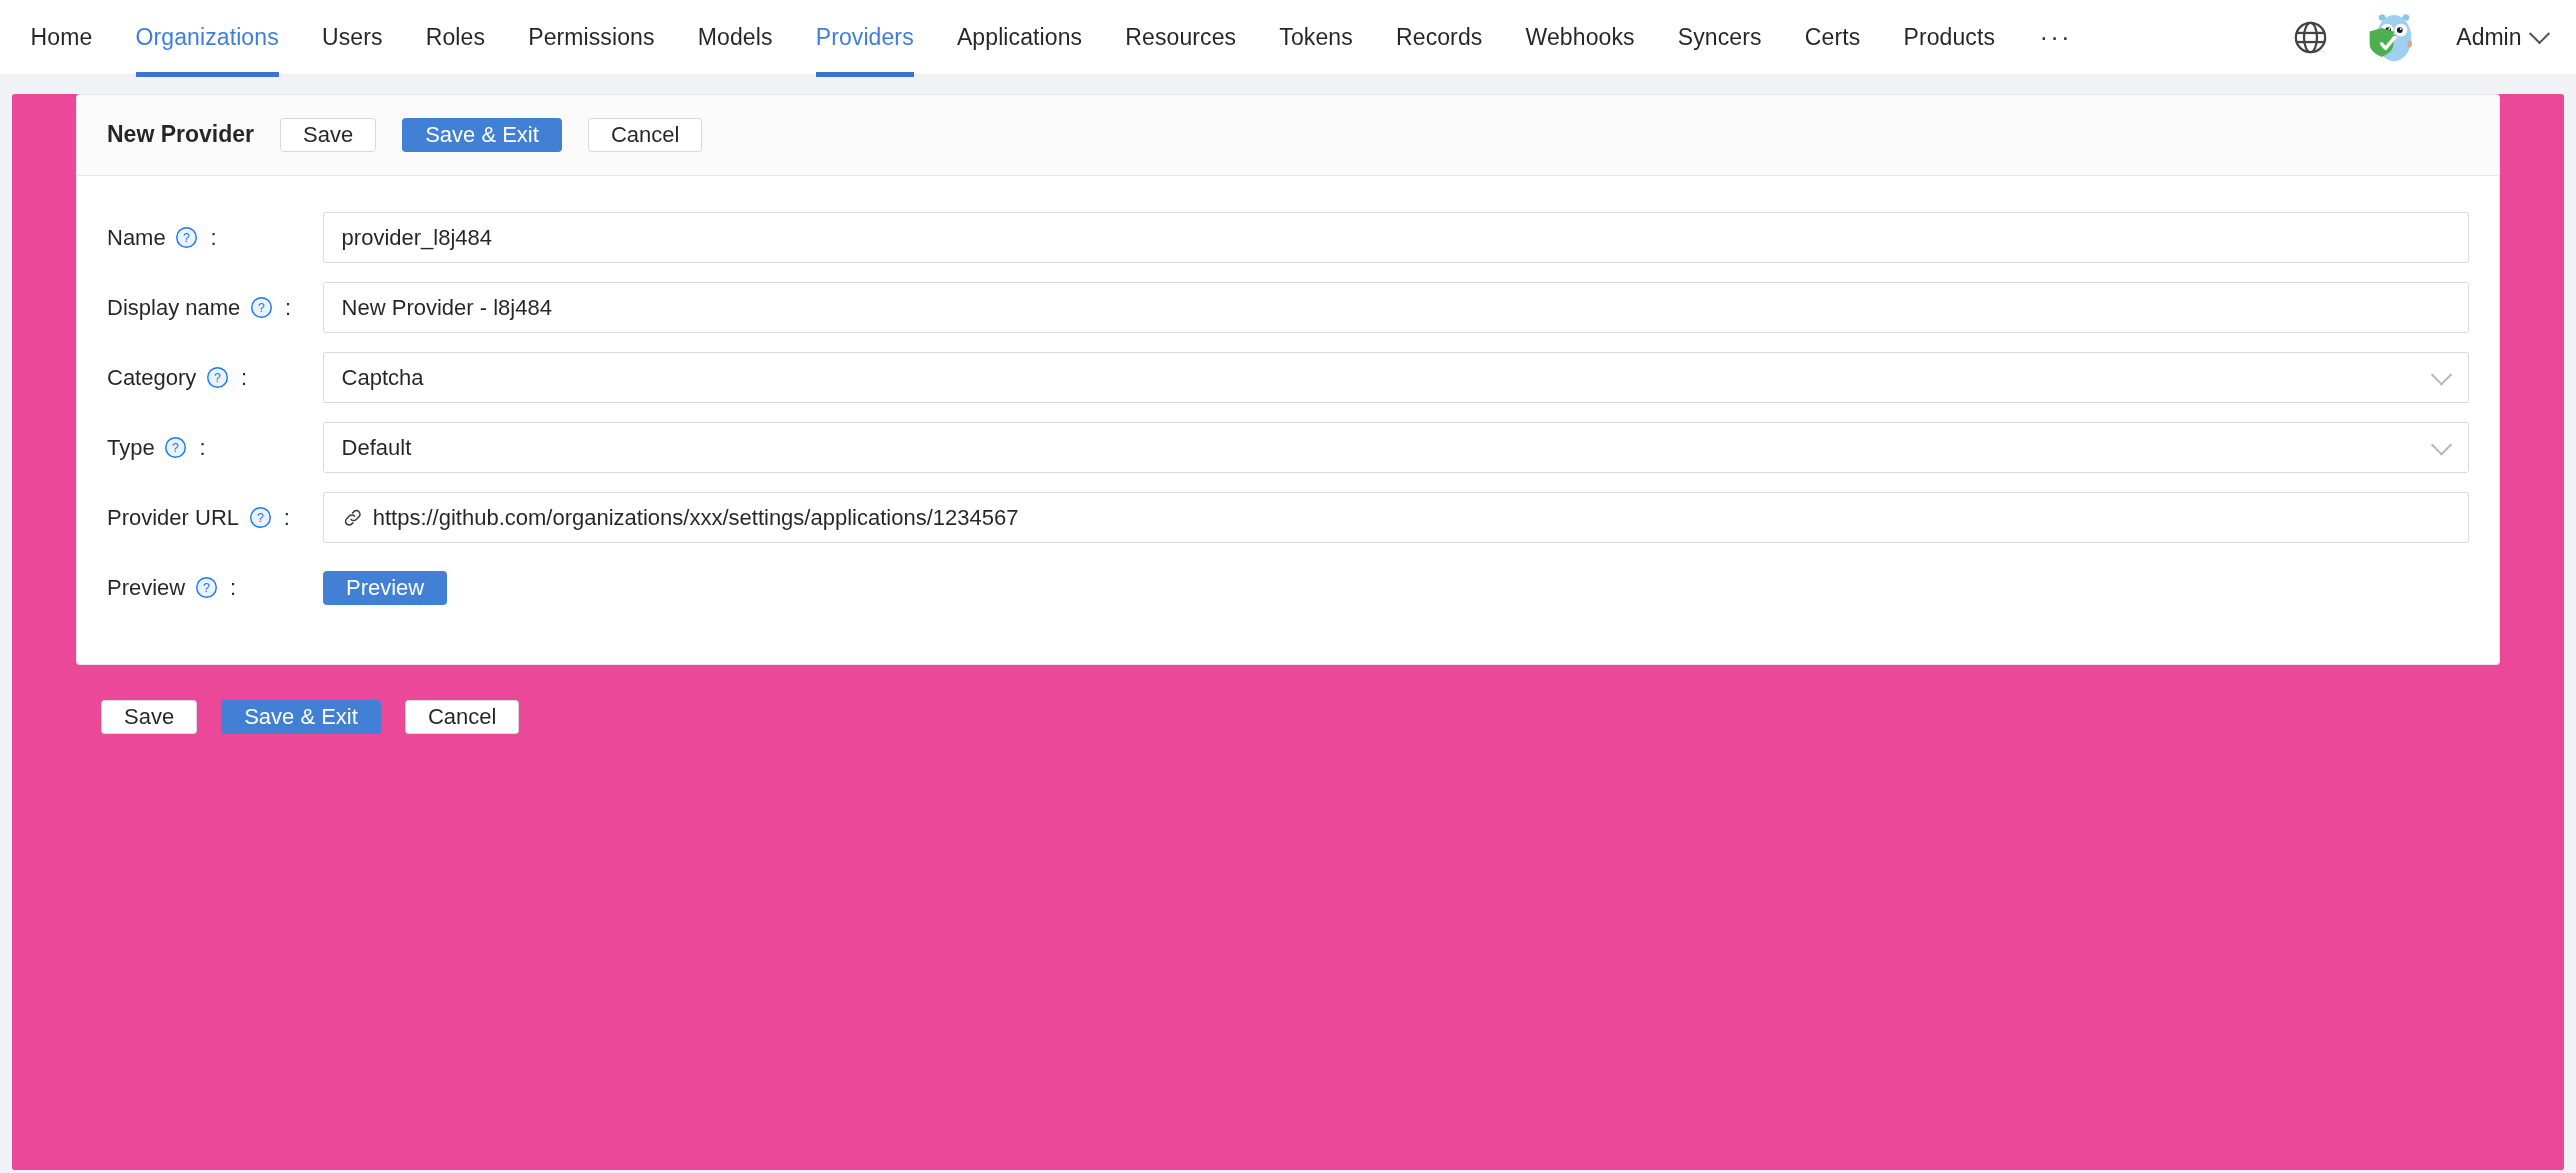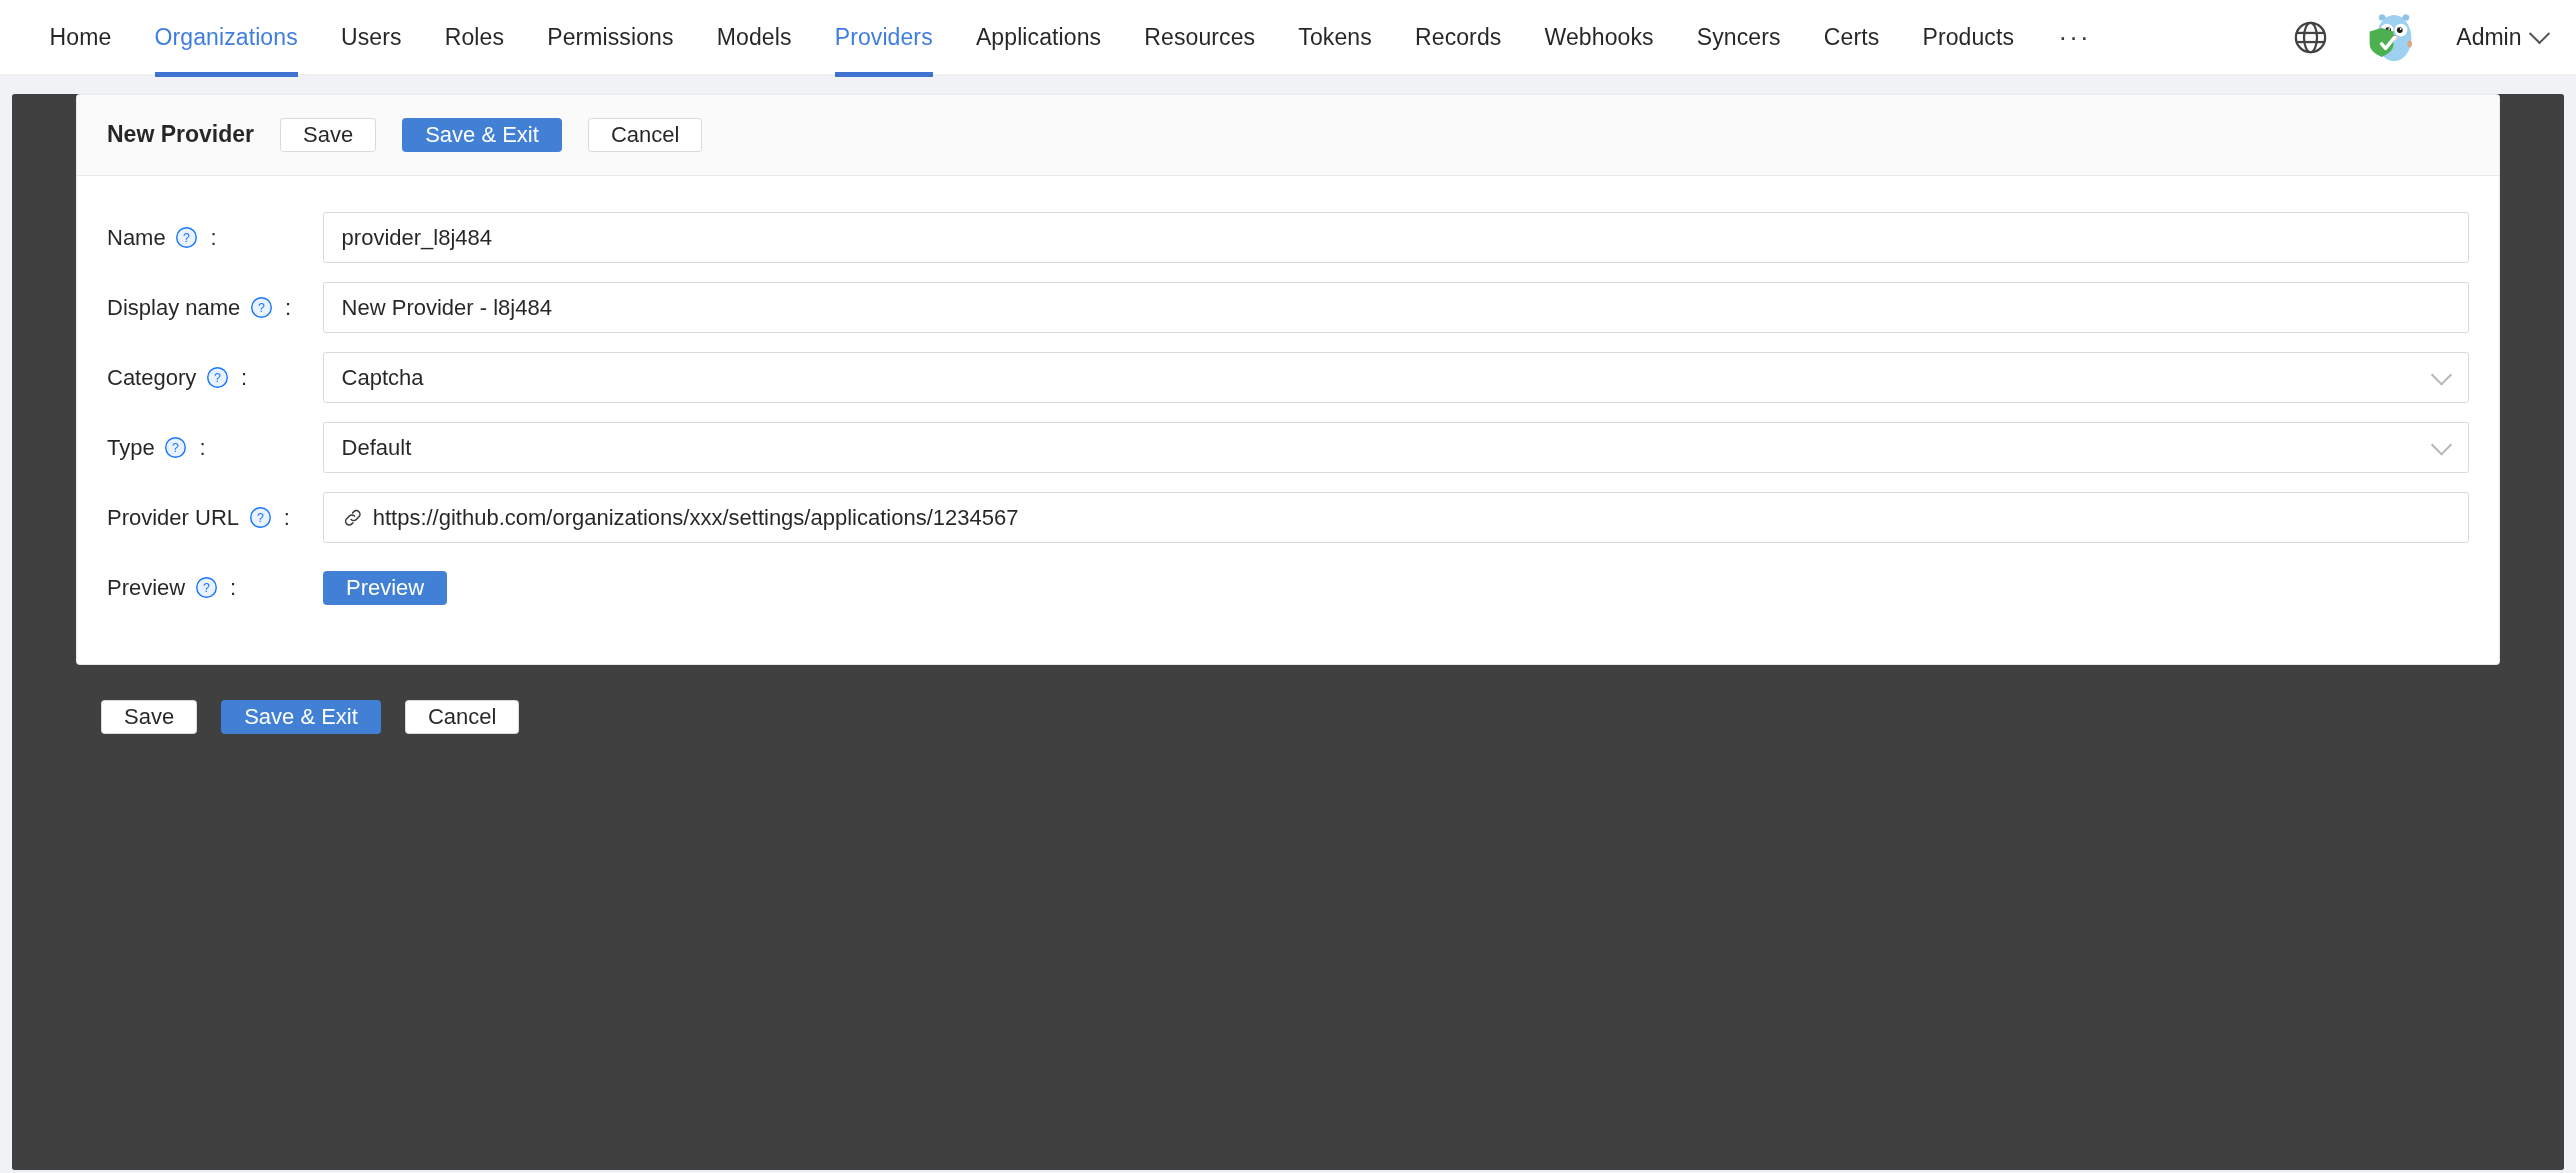--- a/index.html
+++ b/index.html
@@ -21,21 +21,21 @@
     background: #ffffff;
     display: flex;
     align-items: center;
     padding: 0 0 0 0;
     border-bottom: 2px solid #f0f0f0;
   }
   .nav-items {
     display: flex;
     align-items: stretch;
     height: 76px;
-    padding-left: 28px;
+    padding-left: 9px;
   }
   .nav-item {
     position: relative;
     display: flex;
     align-items: center;
     padding: 0 21.6px;
     font-size: 23px;
     color: #000000d9;
     cursor: pointer;
     white-space: nowrap;
@@ -93,21 +93,21 @@
   }
 
   
   .page {
     padding: 0;
     background: #f0f2f5;
     height: calc(1173px - 78px);
   }
   .page-card {
     margin: 8.8px 12px 9.5px 12px;
-    background: #404040;
+    background: #ec4899;
     border-radius: 2.7px;
     min-height: 1076px;
     box-shadow: 0 0.7px 1.4px rgba(0,0,0,0.04);
     padding: 0;
   }
 
   .form-card {
     margin: 17.6px 64px 0 64px;
     border: 1.4px solid #e8e8e8;
     border-radius: 3.4px;

